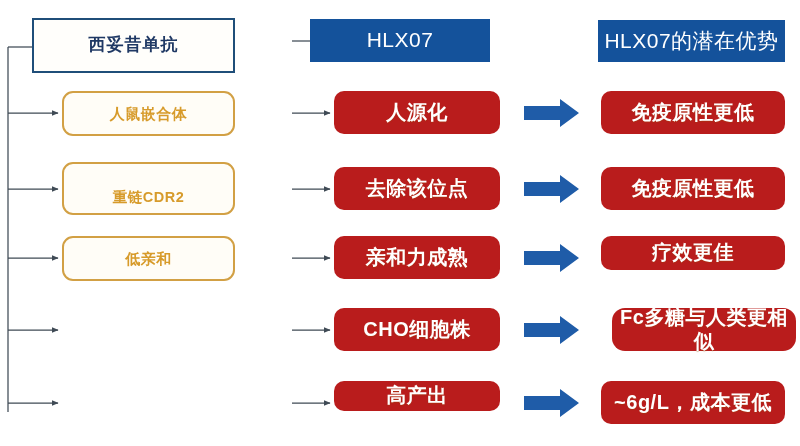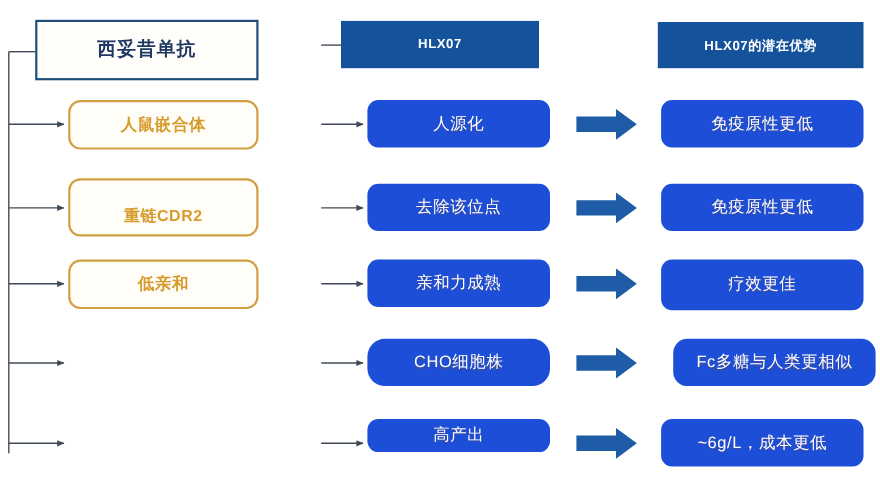--- a/index.html
+++ b/index.html
@@ -32,43 +32,43 @@
     color:#1f3864;
     font-weight:bold;
     font-size:17px;
     letter-spacing:1px;
   }
 
   
   .hdr-solid{
     background:#14529b;
     color:#ffffff;
-    font-weight:bold;
-    font-size:12px;
+    font-weight:normal;
+    font-size:21px;
     letter-spacing:.5px;
   }
 
   
   .item-outline{
     background:#fffdf7;
     border:2px solid #d2a044;
     border-radius:11px;
     color:#d79b2b;
     font-weight:bold;
     font-size:15px;
     letter-spacing:.5px;
   }
 
   
   .item-solid{
-    background:#1d4ed8;
+    background:#b91c1c;
     border-radius:10px;
     color:#ffffff;
-    font-weight:normal;
-    font-size:15px;
+    font-weight:bold;
+    font-size:20px;
     letter-spacing:.5px;
     text-shadow:0 1px 1px rgba(150,80,0,.35);
   }
 
   .two-line{font-size:14.5px;}
 
   
   .blk-arrow{position:absolute;}
 </style>
 </head>
@@ -133,29 +133,29 @@
 
 
   <div class="box hdr-solid" style="left:310px;top:19px;width:180px;height:43px;">HLX07</div>
 
   <div class="box item-solid" style="left:334px;top:91px;width:166px;height:43px;">人源化</div>
 
   <div class="box item-solid" style="left:334px;top:167px;width:166px;height:43px;">去除该位点</div>
 
   <div class="box item-solid" style="left:334px;top:236px;width:166px;height:43px;">亲和力成熟</div>
 
-  <div class="box item-solid" style="left:334px;top:308px;width:166px;height:43px;border-radius:16px;">CHO细胞株</div>
+  <div class="box item-solid" style="left:334px;top:308px;width:166px;height:43px;">CHO细胞株</div>
 
   <div class="box item-solid" style="left:334px;top:381px;width:166px;height:30px;">高产出</div>
 
   <div class="box hdr-solid" style="left:598px;top:20px;width:187px;height:42px;">HLX07的潜在优势</div>
 
   <div class="box item-solid" style="left:601px;top:91px;width:184px;height:43px;">免疫原性更低</div>
 
   <div class="box item-solid" style="left:601px;top:167px;width:184px;height:43px;">免疫原性更低</div>
 
-  <div class="box item-solid" style="left:601px;top:236px;width:184px;height:46px;text-align:center;">疗效更佳</div>
+  <div class="box item-solid" style="left:601px;top:236px;width:184px;height:34px;text-align:center;">疗效更佳</div>
 
   <div class="box item-solid" style="left:612px;top:308px;width:184px;height:43px;border-radius:13px;">Fc多糖与人类更相似</div>
 
   <div class="box item-solid" style="left:601px;top:381px;width:184px;height:43px;">~6g/L，成本更低</div>
 
 </div>
 
 </body></html>

